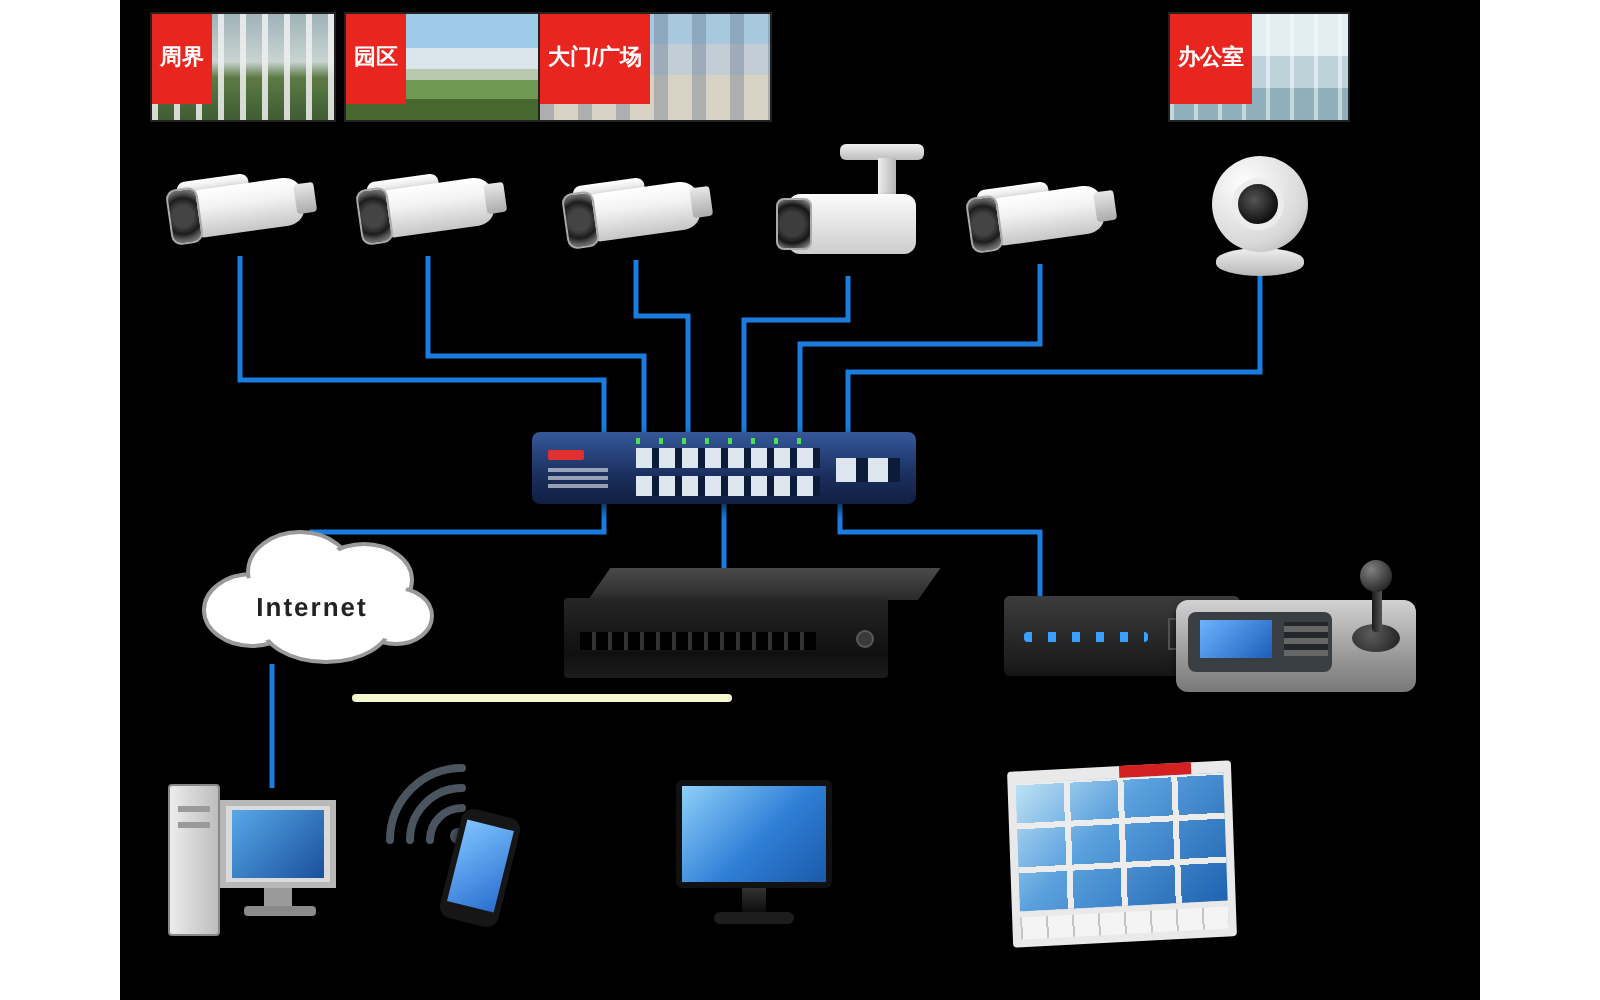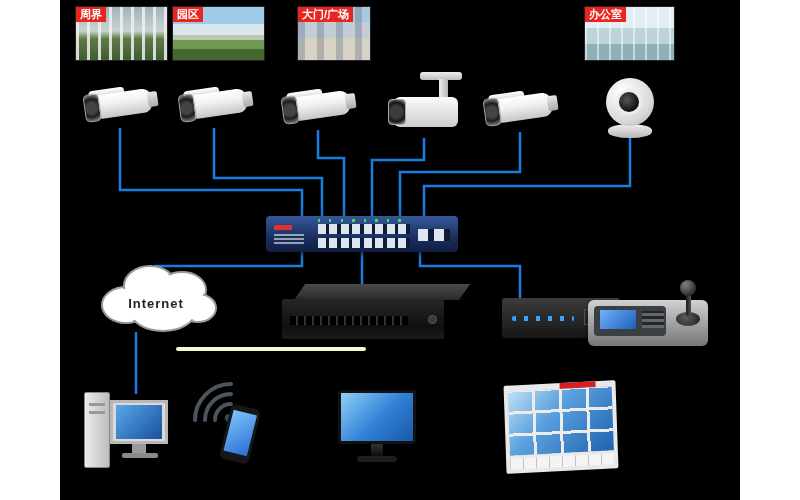--- a/index.html
+++ b/index.html
@@ -4,29 +4,29 @@
 <style>
   * { margin:0; padding:0; box-sizing:border-box; }
   body { font-family:"Liberation Sans", sans-serif; background:#fff; }
   #stage { position:relative; width:800px; height:500px; background:#fff; overflow:hidden; }
   .canvas { position:absolute; left:60px; top:0; width:680px; height:500px; background:#000; }
   .wires { position:absolute; left:0; top:0; width:800px; height:500px; pointer-events:none; }
   .wires path { stroke:#1b7ce0; stroke-width:2.5; fill:none; }
 
   
   .scene { position:absolute; top:6px; height:55px; border:1px solid #222; overflow:hidden; }
-  .scene-label { position:absolute; left:0; top:0; background:#e8251f; color:#fff; font-size:11px; font-weight:bold; padding:1px 4px; line-height:13px; white-space:nowrap;text-align:center; }
+  .scene-label { position:absolute; left:0; top:0; background:#e8251f; color:#fff; font-size:11px; font-weight:bold; padding:16px 4px; line-height:13px; white-space:nowrap;text-align:center; }
   .s1{left:75px;width:93px;background:
       repeating-linear-gradient(90deg, rgba(240,240,240,.85) 0 3px, rgba(0,0,0,0) 3px 11px),
       linear-gradient(180deg,#9fb3b8 0%,#c9d4d2 45%,#5d7a46 60%,#3f5c33 100%);}
-  .s2{left:172px;width:93px;background:
+  .s2{left:172px;width:117px;background:
       linear-gradient(180deg,#9ecbe8 0 32%,#dbe6ec 32% 52%,#b9c9b0 52% 62%,#6f9852 62% 80%,#46682f 80% 100%);}
-  .s3{left:269px;width:74px;background:
+  .s3{left:269px;width:117px;background:
       repeating-linear-gradient(90deg, rgba(90,110,130,.35) 0 7px, rgba(0,0,0,0) 7px 19px),
-      linear-gradient(180deg,#a8c8e0 0 28%,#c2cdd6 28% 58%,#d8d2c4 58% 100%); margin-left: 28px;}
+      linear-gradient(180deg,#a8c8e0 0 28%,#c2cdd6 28% 58%,#d8d2c4 58% 100%);}
   .s4{left:368px;width:94px;background:
       repeating-linear-gradient(0deg, rgba(255,255,255,.55) 0 2px, rgba(0,0,0,0) 2px 9px),
       linear-gradient(180deg,#eef2f5 0 25%,#cfd8de 25% 55%,#98a4ab 55% 100%);}
   .s5{left:477px;width:91px;background:
       repeating-linear-gradient(90deg, rgba(60,40,20,.35) 0 2px, rgba(0,0,0,0) 2px 16px),
       repeating-linear-gradient(0deg,#8a5a2e 0 6px,#d9a05c 6px 14px);}
   .s6{left:584px;width:91px;background:
       repeating-linear-gradient(90deg, rgba(255,255,255,.5) 0 2px, rgba(0,0,0,0) 2px 12px),
       linear-gradient(180deg,#e2eef2 0 40%,#bcd3da 40% 70%,#8fb0ba 70% 100%);}
 

